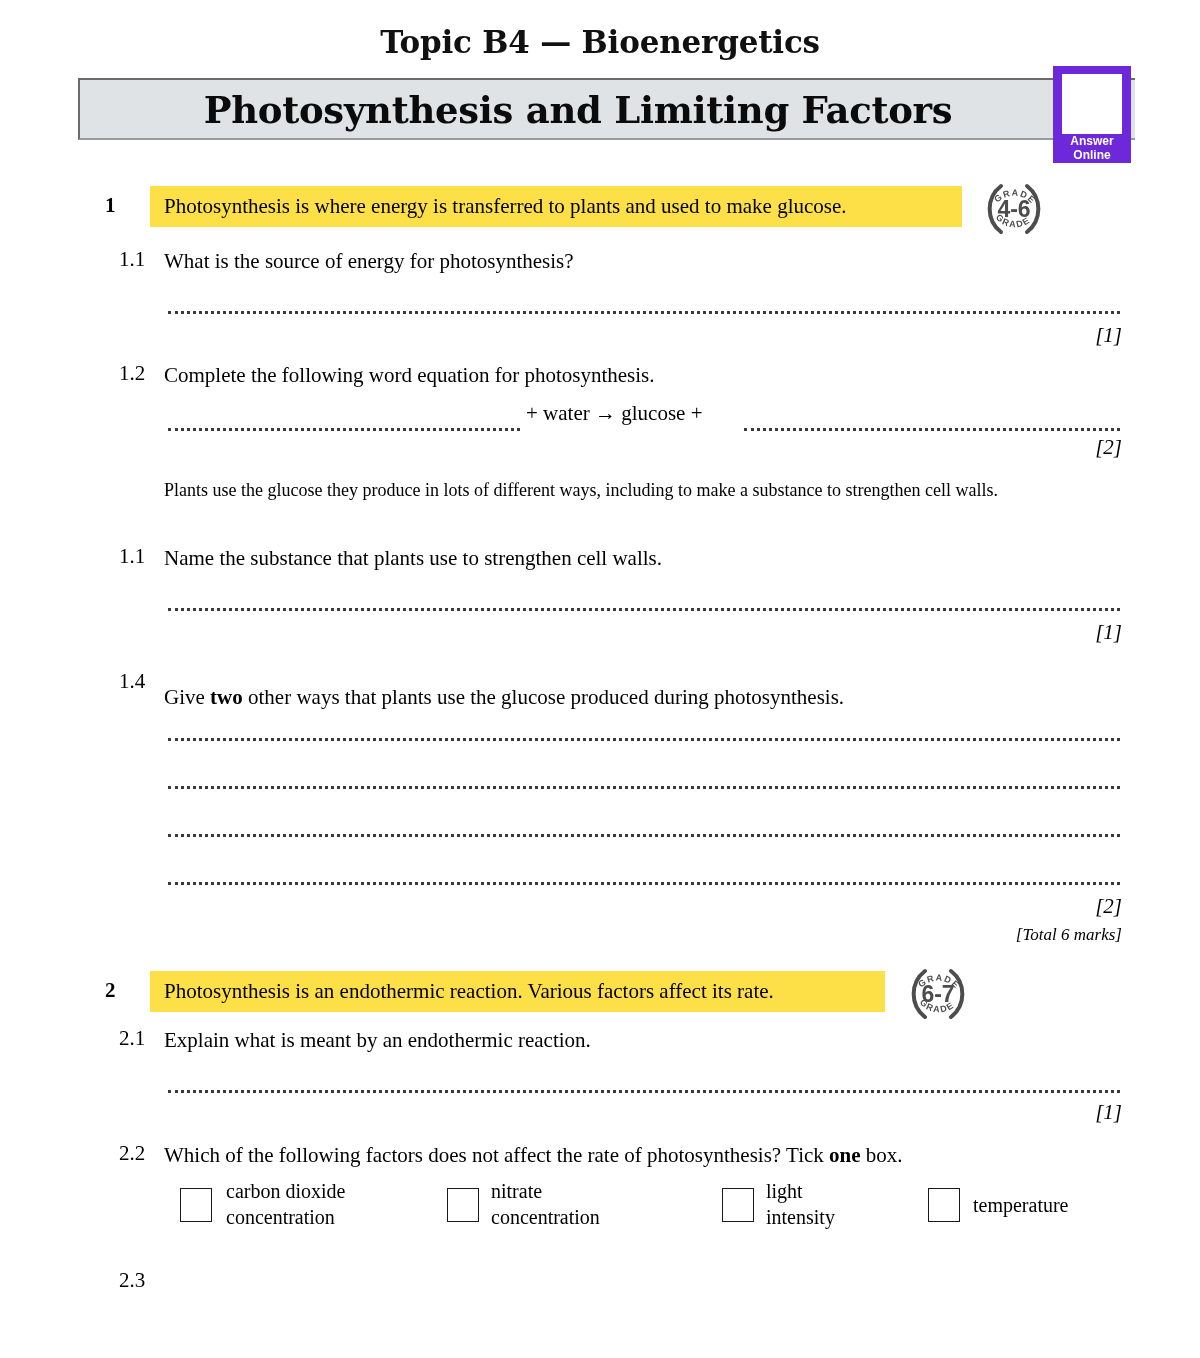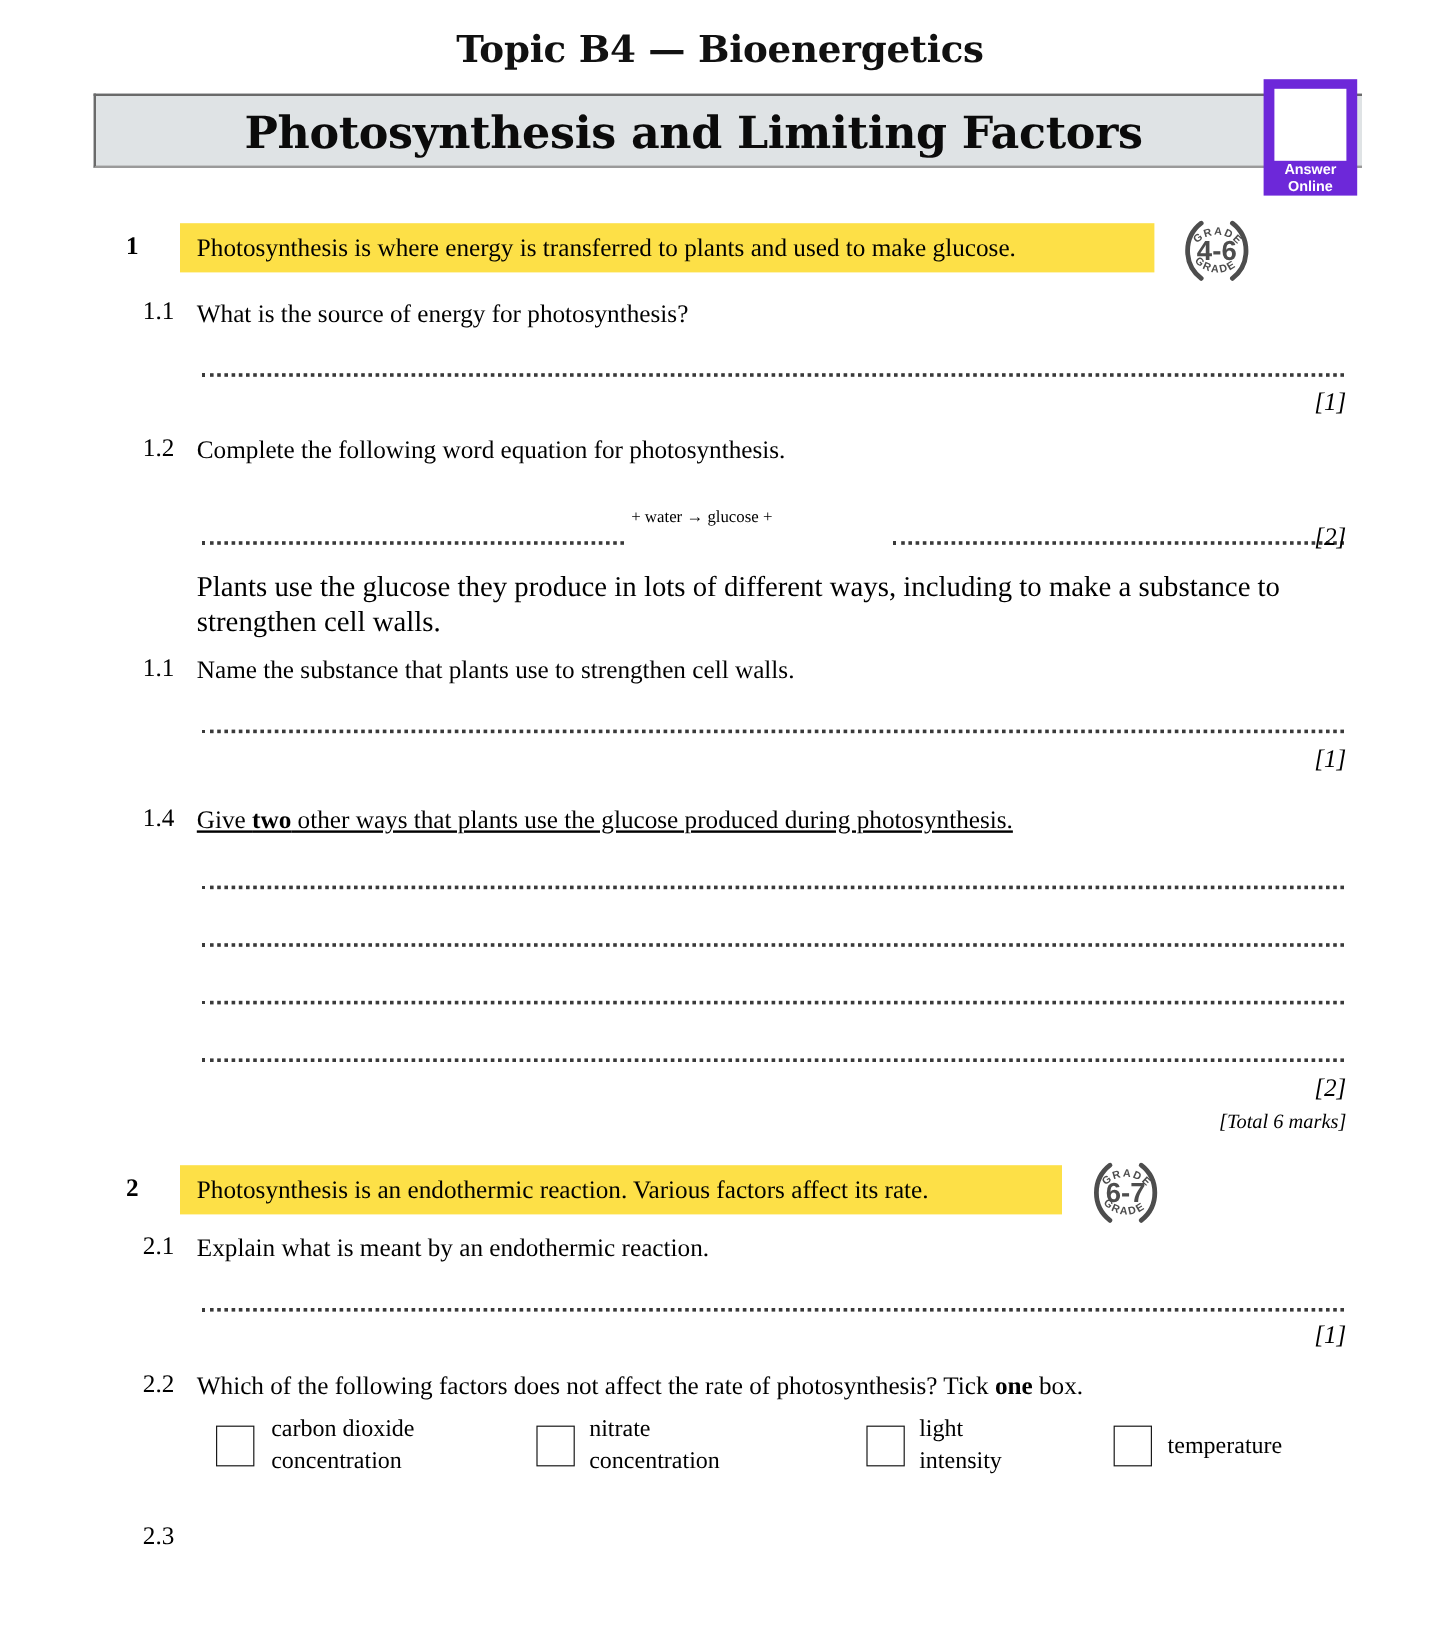--- a/index.html
+++ b/index.html
@@ -102,21 +102,21 @@
   .stem-box {
     position: absolute;
     background: #fde047;
     box-sizing: border-box;
     padding: 6px 12px 7px 14px;
     font-size: 21px;
     line-height: 28px;
   }
   .body-text {
     position: absolute;
-    font-size: 24px;
+    font-size: 18px;
     line-height: 29px;
     left: 164px;
   }
   .qtext {
     position: absolute;
     font-size: 21px;
     line-height: 29px;
     left: 164px;
   }
 
@@ -146,24 +146,24 @@
     right: 78px;
     font-style: italic;
     font-size: 17px;
     text-align: left;
   }
 
   
   .word-eq {
     position: absolute;
     left: 168px;
-    top: 424px;
+    top: 401px;
     width: 952px;
     height: 30px;
-    font-size: 14px;
+    font-size: 21px;
   }
   .word-eq .eq-mid {
     position: absolute;
     left: 358px;
     top: 0px;
     white-space: nowrap;
   }
 
   
   .grade-badge {
@@ -240,21 +240,21 @@
 <div class="marks" style="top:435px;">[2]</div>
 
 <div class="body-text" style="top:476px; width:920px;">Plants use the glucose they produce in lots of different ways, including to make a substance to strengthen cell walls.</div>
 
 <div class="subnum" style="top:544px;">1.1</div>
 <div class="qtext" style="top:544px;">Name the substance that plants use to strengthen cell walls.</div>
 <div class="dots" style="top:605px;"></div>
 <div class="marks" style="top:620px;">[1]</div>
 
 <div class="subnum" style="top:669px;">1.4</div>
-<div class="qtext" style="top:669px;text-decoration:underline;"><span>Give </span><b>two</b><span> other ways that plants use the glucose produced during photosynthesis.</span></div>
+<div class="qtext" style="top:683px;"><span>Give </span><b>two</b><span> other ways that plants use the glucose produced during photosynthesis.</span></div>
 <div class="dots" style="top:735px;"></div>
 <div class="dots" style="top:783px;"></div>
 <div class="dots" style="top:831px;"></div>
 <div class="dots" style="top:879px;"></div>
 <div class="marks" style="top:894px;">[2]</div>
 <div class="total-marks" style="top:925px;">[Total 6 marks]</div>
 
 <div class="qnum" style="left:105px; top:978px;">2</div>
 <div class="stem-box" style="left:150px; top:971px; width:735px;">Photosynthesis is an endothermic reaction.  Various factors affect its rate.</div>
 

